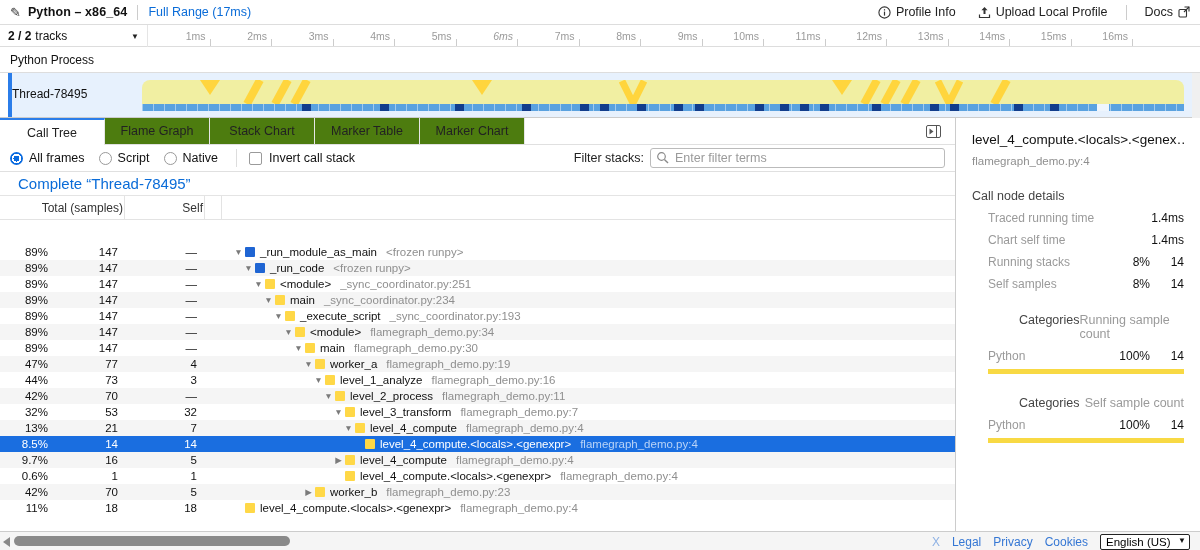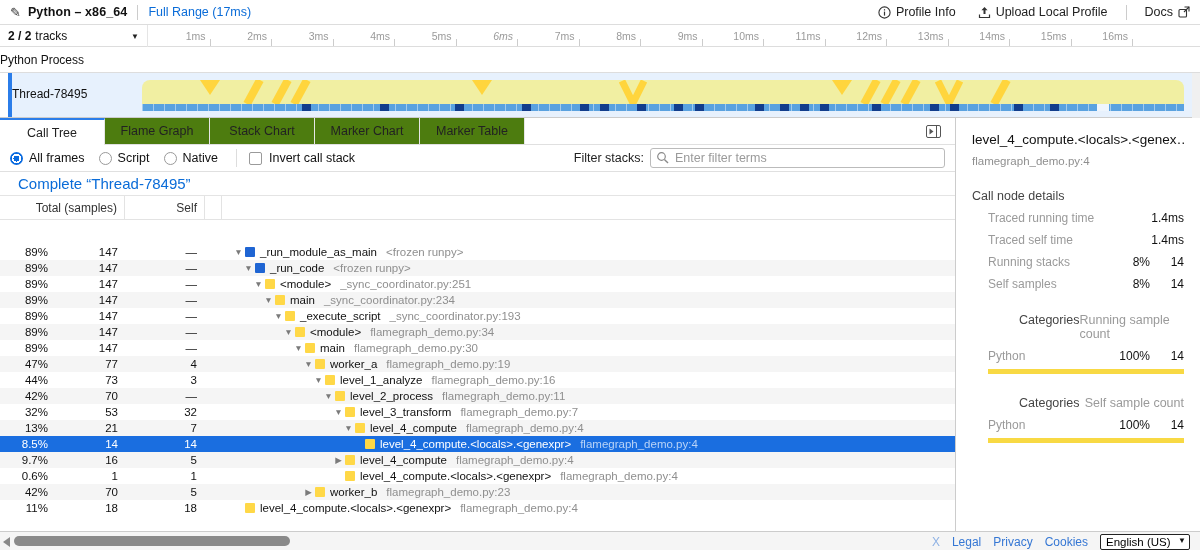--- a/index.html
+++ b/index.html
@@ -22,21 +22,21 @@
   .tracks-dd { position:absolute; left:0; top:0; width:148px; height:22px; border-right:1px solid #e5e5e5;
     display:flex; align-items:center; padding:0 8px; font-size:12px; cursor:pointer; }
   .tracks-dd .bold { font-weight:bold; margin-right:4px; }
   .dd-arrow { margin-left:auto; font-size:8px; color:#222; }
   .tick-label { position:absolute; top:0; width:60px; text-align:right; font-size:10.5px;
     color:#9a9a9a; line-height:22px; }
   .tick-notch { position:absolute; bottom:0; width:1px; height:7px; background:#ccc; }
 
   
   .process-row { height:26px; border-bottom:1px solid #ddd; display:flex; align-items:center;
-    font-size:12px; background:#fff; }
+    padding-left:10px; font-size:12px; background:#fff; }
   .thread-row { position:relative; height:45px; border-bottom:1px solid #ccc; background:#fff; }
   .thread-inner { position:absolute; left:8px; top:0; right:0; bottom:0; background:#e7f1fd;
     border-left:4px solid #2b7de9; }
   .thread-label { position:absolute; left:12px; top:14px; font-size:12px; color:#111; }
   .activity-graph { position:absolute; left:142px; top:7px; width:1042px; height:24px;
     background:#f1efa2; border-radius:8px 8px 0 0; overflow:hidden; }
   .samples-strip { position:absolute; left:142px; top:31px; width:1042px; height:7px; background:#5aa2e0; }
   .samples-strip .grid { position:absolute; inset:0;
     background:repeating-linear-gradient(90deg, rgba(255,255,255,.45) 0 1px, transparent 1px 11px); }
   .seg-dark { position:absolute; top:0; height:7px; width:9px; background:#123d8c; }
@@ -77,21 +77,21 @@
   .search-icon { position:absolute; left:6px; top:3px; }
 
   
   .breadcrumb-row { height:24px; display:flex; align-items:center; padding-left:18px;
     border-bottom:1px solid #e4e4e4; font-size:15px; }
 
   
   .thead { display:grid; grid-template-columns:125px 80px 17px 1fr; height:24px;
     border-bottom:1px solid #e3e3e3; font-size:12px; color:#333; align-items:center; }
   .thead .c { border-right:1px solid #e3e3e3; height:100%; display:flex; align-items:center;
-    justify-content:flex-end; padding-right:7px; }
+    justify-content:flex-end; padding-right:1px; }
   .rows { font-size:11.5px;margin-top:24px; }
   .trow { display:grid; grid-template-columns:125px 80px 17px 1fr; height:16px; line-height:16px;
     cursor:default; }
   .trow:nth-child(even) { background:#f5f5f5; }
   .trow .c1 { display:flex; }
   .trow .pct { width:48px; text-align:right; }
   .trow .tot { flex:1; text-align:right; padding-right:7px; }
   .trow .self { text-align:right; padding-right:8px; }
   .tree-cell { display:flex; align-items:center; white-space:nowrap; overflow:hidden; }
   .expander { width:13px; flex:none; font-size:8.5px; color:#7a7a7a; text-align:center; cursor:pointer; }
@@ -257,22 +257,22 @@
   <div class="track-right-gutter"></div>
 </div>
 
 <div class="main">
   <div class="content">
 
     <div class="tabbar">
       <div class="tab active">Call Tree</div>
       <div class="tab">Flame Graph</div>
       <div class="tab">Stack Chart</div>
+      <div class="tab">Marker Table</div>
       <div class="tab">Marker Chart</div>
-      <div class="tab">Marker Table</div>
       <div class="sidebar-toggle">
         <svg width="15" height="13" viewBox="0 0 15 13">
           <rect x="0.5" y="0.5" width="14" height="12" rx="1.5" fill="none" stroke="#555" stroke-width="1"></rect>
           <line x1="10.5" y1="0.5" x2="10.5" y2="12.5" stroke="#555" stroke-width="1"></line>
           <polygon points="3.5,3.5 7.5,6.5 3.5,9.5" fill="#555"></polygon>
         </svg>
       </div>
     </div>
 
     <div class="settings">
@@ -554,21 +554,21 @@
     <div class="sb-title">level_4_compute.&lt;locals&gt;.&lt;genex…</div>
     <div class="sb-sub">flamegraph_demo.py:4</div>
     <div class="sb-section">Call node details</div>
     <div>
         <div class="sb-row">
           <span class="lab">Traced running time</span>
           <span class="p"></span>
           <span class="v">1.4ms</span>
         </div>
         <div class="sb-row">
-          <span class="lab">Traced self time</span>
+          <span class="lab">Chart self time</span>
           <span class="p"></span>
           <span class="v">1.4ms</span>
         </div>
         <div class="sb-row">
           <span class="lab">Running stacks</span>
           <span class="p">8%</span>
           <span class="v">14</span>
         </div>
         <div class="sb-row">
           <span class="lab">Self samples</span>

